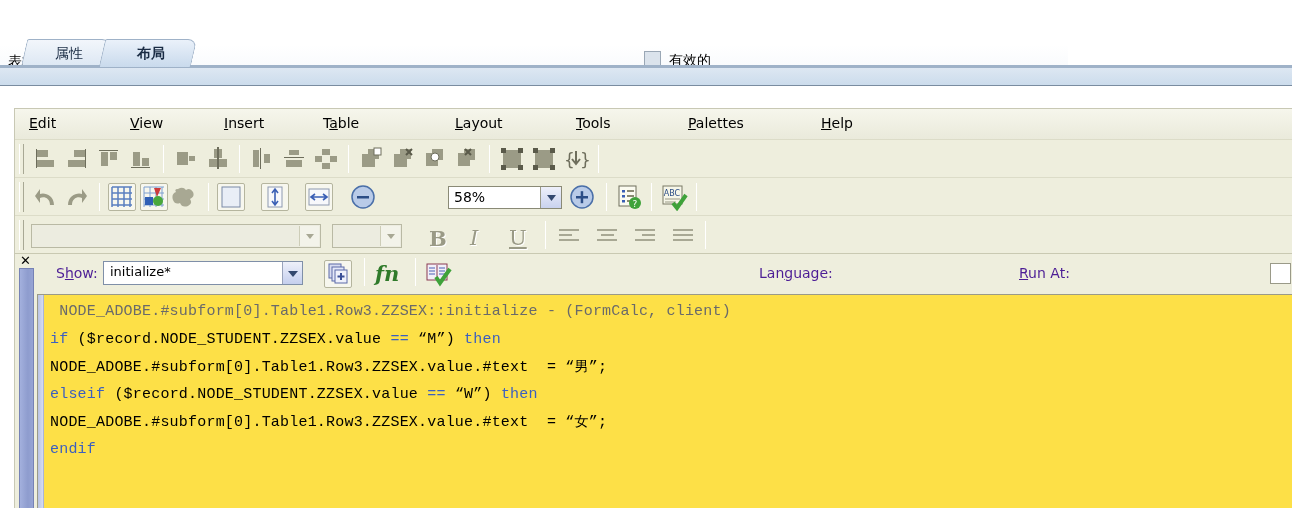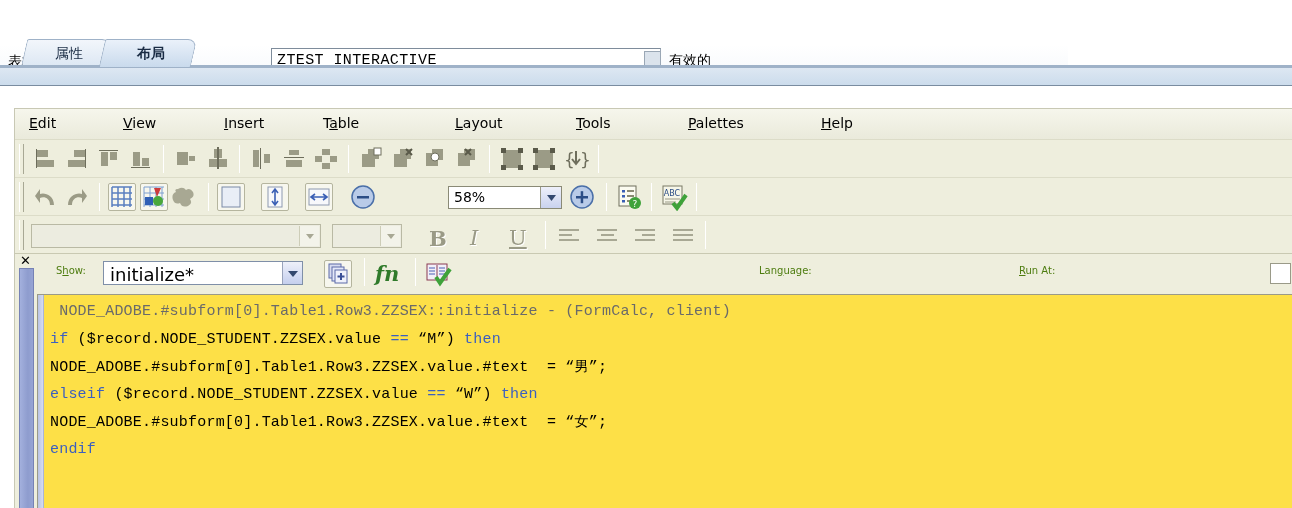--- a/index.html
+++ b/index.html
@@ -157,29 +157,29 @@
     background:linear-gradient(to right,#9aa8d8,#8b9 acb);
     background:linear-gradient(to right,#a3b0dd 0%,#8e9cce 60%,#97a4d4 100%);
     border:1px solid #7682b5;
   }
   .sp-close {
     position:absolute; left:5px; top:-1px; font-size:13px; font-weight:bold;
     color:#000; font-family:"DejaVu Sans", sans-serif;
   }
   .sp-toolbar { position:absolute; left:22px; top:0; right:0; height:38px; }
   .sp-lbl {
-    position:absolute; top:11px; font-size:10px; color:#4d7c0f;
+    position:absolute; top:11px; font-size:14px; color:#4c1d95;
     font-family:"DejaVu Sans", sans-serif; white-space:nowrap;
   }
   .sp-combo {
     position:absolute; top:7px; height:24px;
     background:#ffffff; border:1px solid #7f8fa8;
   }
   .sp-combo .cv {
-    position:absolute; left:6px; top:2px; font-size:18px; color:#000;
+    position:absolute; left:6px; top:2px; font-size:13px; color:#000;
     font-family:"DejaVu Sans", sans-serif;
   }
   .sp-combo .ca {
     position:absolute; right:0; top:0; width:20px; height:22px;
     background:linear-gradient(to bottom,#eef0fa,#c5cfee);
     border-left:1px solid #99a3bb;
   }
   .sp-endbox {
     position:absolute; right:1px; top:9px; width:21px; height:21px;
     background:#ffffff; border:1px solid #9a9a88;
@@ -205,21 +205,20 @@
   .code .kw  { color:#3b5fc0; }
   .code .hdrline { color:#6a6a6a; }
   .code .cn  { font-family:"DejaVu Sans", sans-serif; font-size:14px; }
 </style>
 </head>
 <body>
 
 <div class="sap-header">
   <div class="hdr-row">
     <div class="hdr-label">表格</div>
-    <input class="hdr-input" value="ZTEST_INTERACTIVE" style="">
     <div class="hdr-chk"></div>
     <div class="hdr-valid">有效的</div>
   </div>
 </div>
 
 <div class="tabstrip">
   <div class="tab t1">
     <span>属性</span>
   </div>
   <div class="tab t2">
@@ -227,21 +226,21 @@
   </div>
 </div>
 <div class="tab-underline"></div>
 <div class="panel-blue"></div>
 
 <div class="designer">
   <div class="designer-inner">
 
     <div class="menubar">
       <div class="menu-item" style="left:14px"><u>E</u>dit</div>
-      <div class="menu-item" style="left:108px"><u>V</u>iew</div>
+      <div class="menu-item" style="left:115px"><u>V</u>iew</div>
       <div class="menu-item" style="left:209px"><u>I</u>nsert</div>
       <div class="menu-item" style="left:308px">T<u>a</u>ble</div>
       <div class="menu-item" style="left:440px"><u>L</u>ayout</div>
       <div class="menu-item" style="left:561px"><u>T</u>ools</div>
       <div class="menu-item" style="left:673px"><u>P</u>alettes</div>
       <div class="menu-item" style="left:806px"><u>H</u>elp</div>
     </div>
 
     <div class="tbrow r1">
       <div class="grip"></div>

